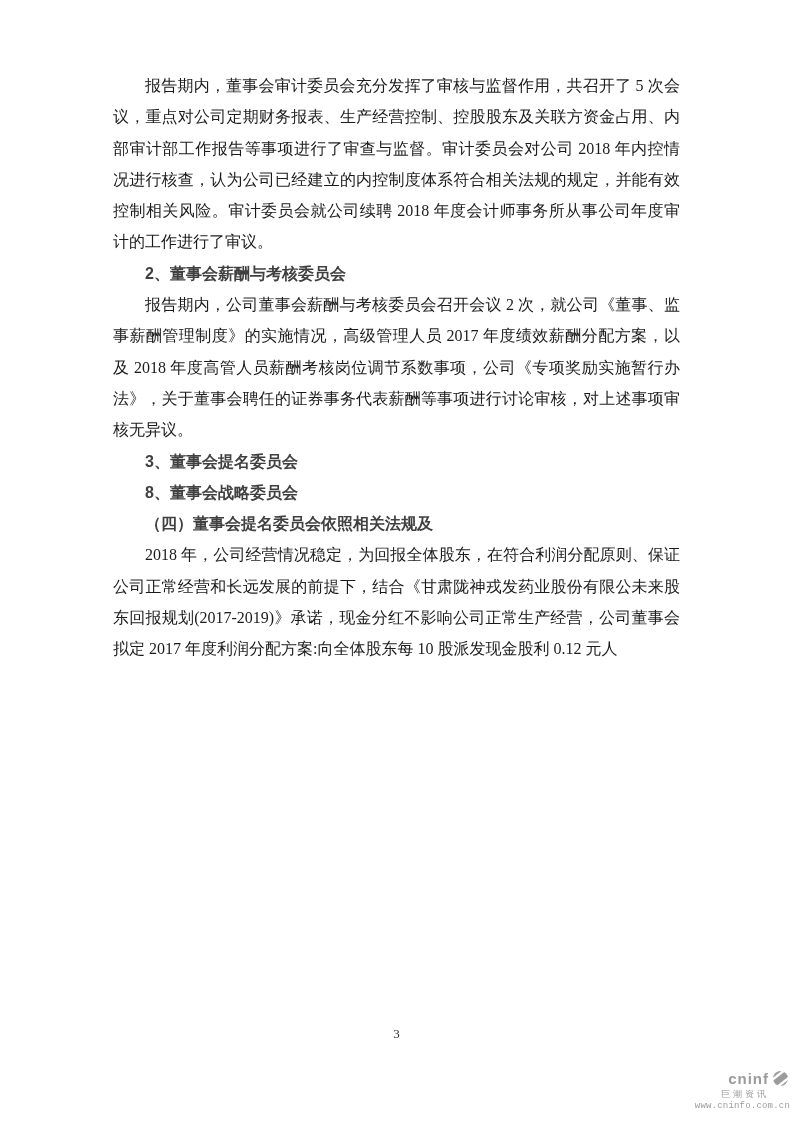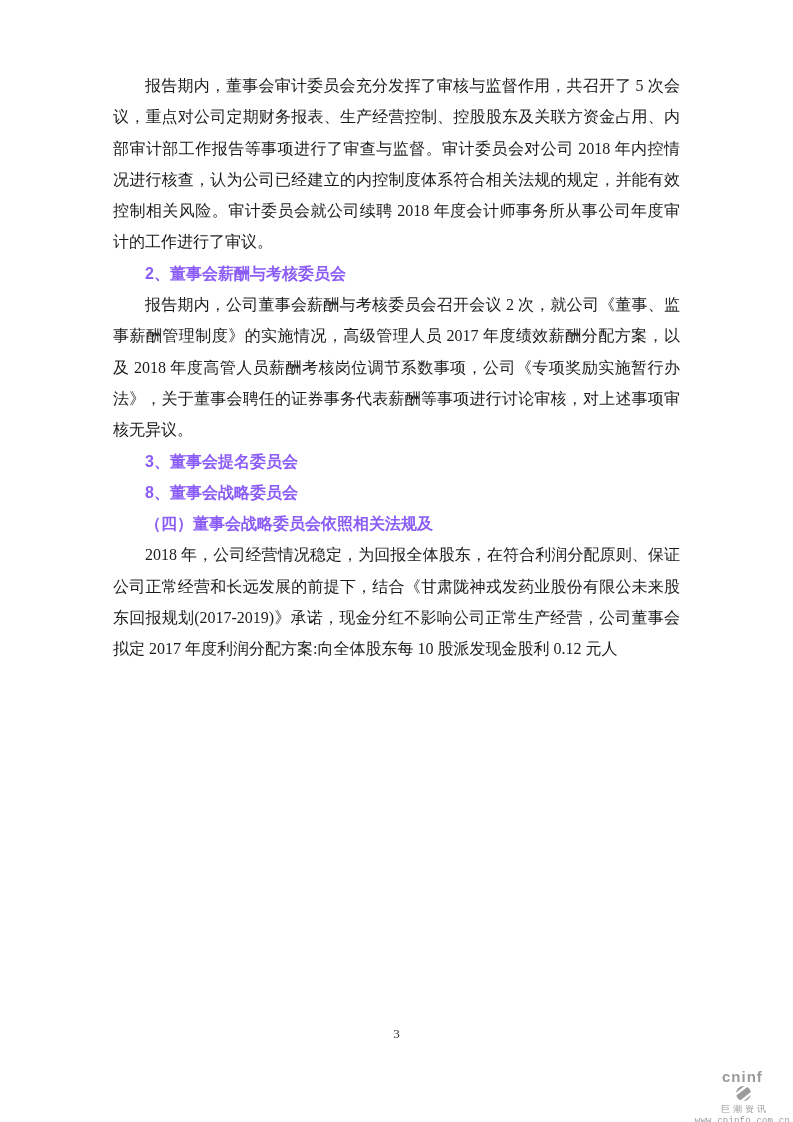--- a/index.html
+++ b/index.html
@@ -28,42 +28,41 @@
     margin: 0;
     text-indent: 2em;
   }
   .content h3.heading {
     margin: 0;
     font-size: 16px;
     font-weight: 700;
     line-height: 31.3px;
     text-indent: 2em;
     font-family: "Liberation Sans", "DejaVu Sans", sans-serif;
-    color: #8b5cf6;
+    color: #404040;
   }
   .page-number {
     position: absolute;
     top: 1026px; left: 0;
     width: 100%;
     text-align: center;
     font-size: 13px;
     color: #2a2a2a;
   }
   .logo {
     position: absolute;
     top: 1069px; right: 3px;
     color: #9b9b9b;
     font-family: "Liberation Sans", "DejaVu Sans", sans-serif;
     line-height: 1;
   }
   .logo-top {
     display: flex;
     align-items: center;
     justify-content: flex-end;
-    flex-direction: column;
   }
   .logo-brand {
     font-size: 15px;
     font-weight: 700;
     letter-spacing: 1px;
   }
   .logo-swirl {
     width: 19px; height: 19px;
     margin-left: 2px;
     display: block;
@@ -87,21 +86,21 @@
 
 <div class="page">
 
   <div class="content">
 
   <p class="paragraph">报告期内，董事会审计委员会充分发挥了审核与监督作用，共召开了 5 次会议，重点对公司定期财务报表、生产经营控制、控股股东及关联方资金占用、内部审计部工作报告等事项进行了审查与监督。审计委员会对公司 2018 年内控情况进行核查，认为公司已经建立的内控制度体系符合相关法规的规定，并能有效控制相关风险。审计委员会就公司续聘 2018 年度会计师事务所从事公司年度审计的工作进行了审议。</p>
       <h3 class="heading">2、董事会薪酬与考核委员会</h3>
       <p class="paragraph">报告期内，公司董事会薪酬与考核委员会召开会议 2 次，就公司《董事、监事薪酬管理制度》的实施情况，高级管理人员 2017 年度绩效薪酬分配方案，以及 2018 年度高管人员薪酬考核岗位调节系数事项，公司《专项奖励实施暂行办法》，关于董事会聘任的证券事务代表薪酬等事项进行讨论审核，对上述事项审核无异议。</p>
       <h3 class="heading">3、董事会提名委员会</h3>
       <h3 class="heading">8、董事会战略委员会</h3>
-      <h3 class="heading">（四）董事会战略委员会依照相关法规及</h3>
+      <h3 class="heading">（四）董事会提名委员会依照相关法规及</h3>
       <p class="paragraph">2018 年，公司经营情况稳定，为回报全体股东，在符合利润分配原则、保证公司正常经营和长远发展的前提下，结合《甘肃陇神戎发药业股份有限公未来股东回报规划(2017-2019)》承诺，现金分红不影响公司正常生产经营，公司董事会拟定 2017 年度利润分配方案:向全体股东每 10 股派发现金股利 0.12 元人</p>
     </div>
 
   <div class="page-number">3</div>
 
   <div class="logo">
     <div class="logo-top">
       <span class="logo-brand">cninf</span>
       <svg class="logo-swirl" viewBox="0 0 24 24" xmlns="http://www.w3.org/2000/svg" aria-hidden="true">
         <circle cx="12" cy="12" r="9.5" fill="#9b9b9b"></circle>

